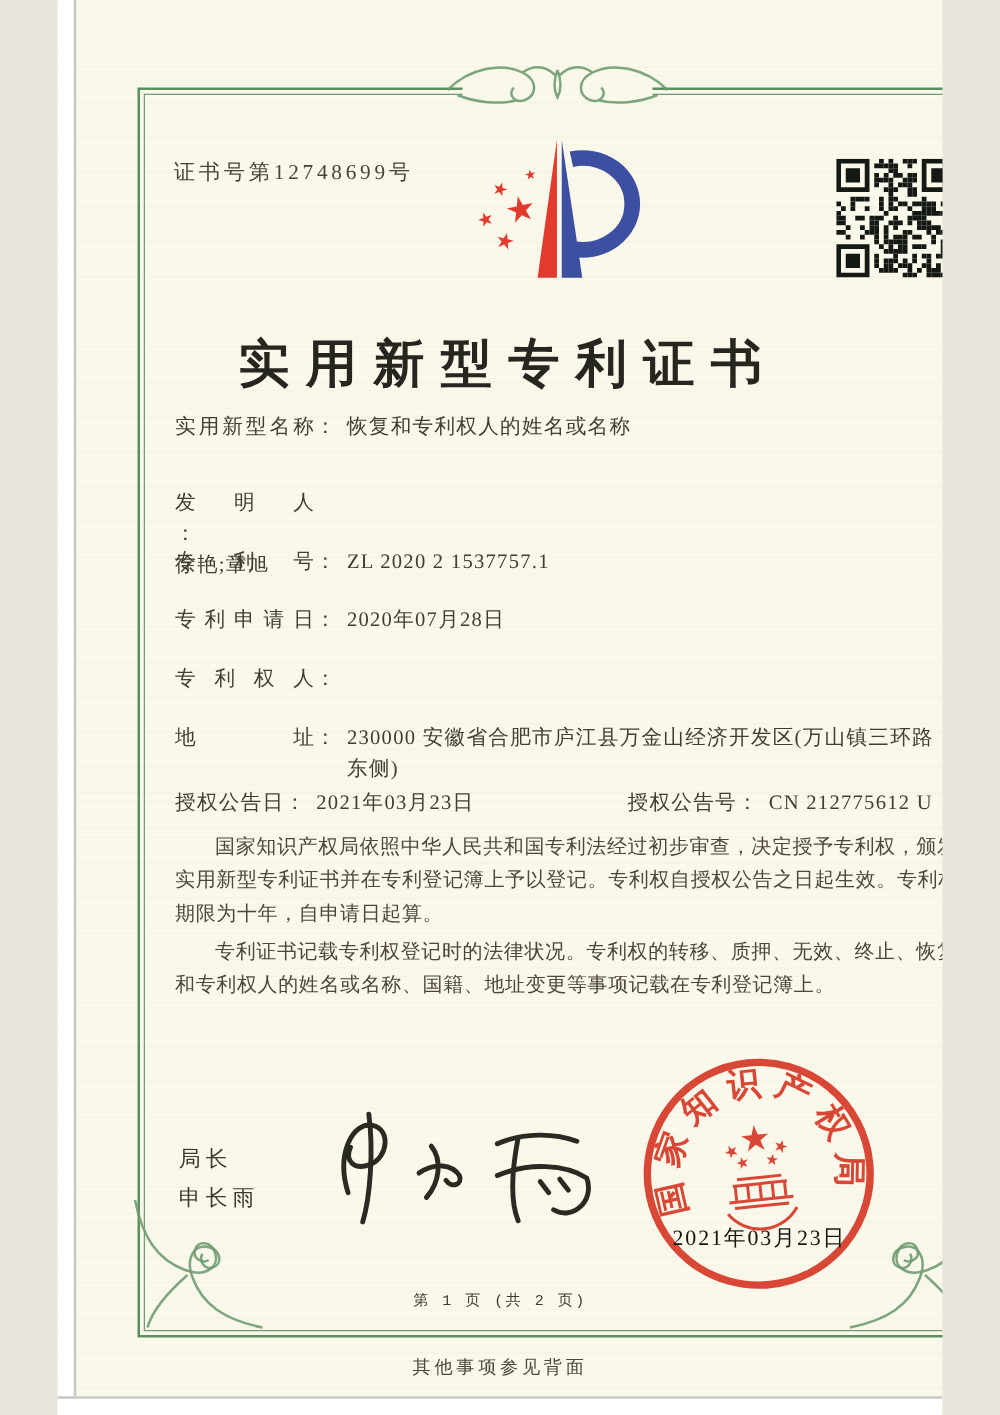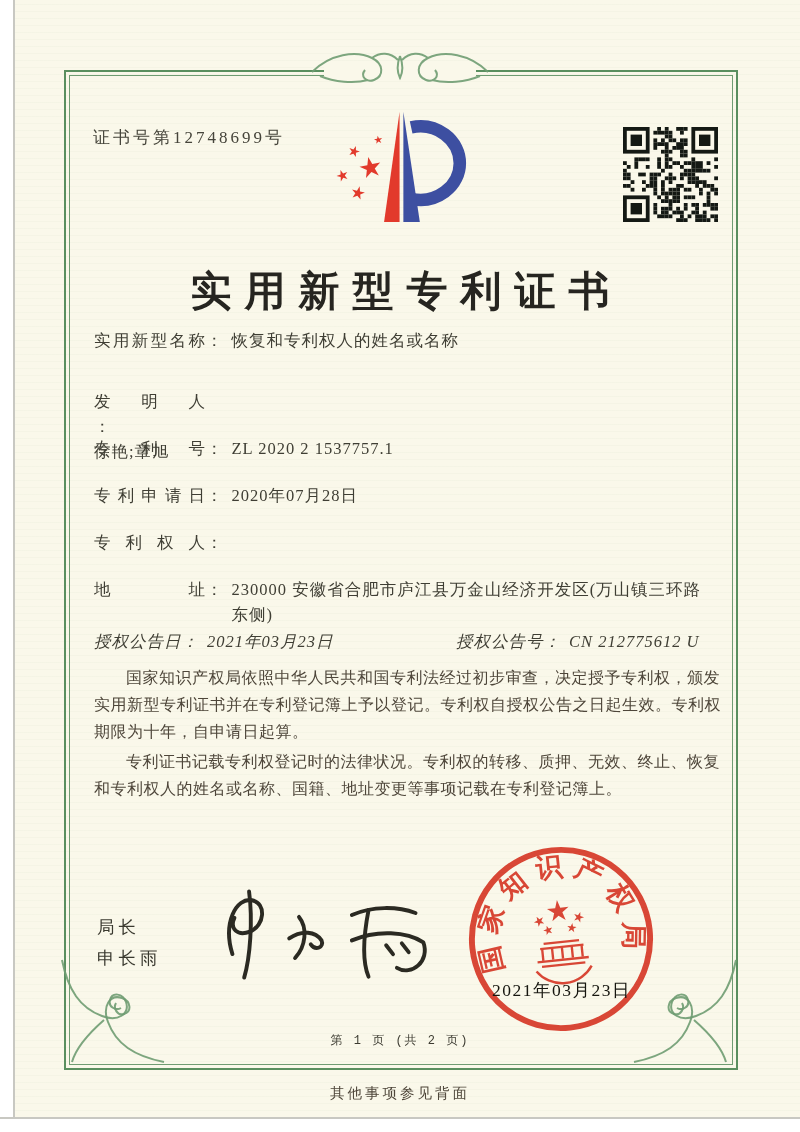--- a/index.html
+++ b/index.html
@@ -1,16 +1,16 @@
 <!DOCTYPE html>
 <html><head>
 <meta charset="utf-8">
 <style>
   html,body{margin:0;padding:0;background:#e8e6dc;}
-  .page{position:relative;width:800px;height:1132px;margin:0 auto;overflow:hidden;
+  .page{position:relative;width:708px;height:1132px;margin:0 auto;overflow:hidden;
         background:#faf8ea;
         background-image:repeating-linear-gradient(0deg, rgba(130,160,120,0.045) 0 1px, transparent 1px 7px);
         font-family:"Liberation Serif","DejaVu Serif",serif;}
   
   .scan-left{position:absolute;left:0;top:0;bottom:0;width:13px;background:#ffffff;border-right:2px solid #c8c8c2;}
   .scan-bottom{position:absolute;left:0;right:0;bottom:0;height:13px;background:#ffffff;border-top:2px solid #c8c8c2;}
   
   .frame{position:absolute;left:64px;top:70px;width:670px;height:996px;border:2px solid #5a8f5f;}
   .frame-inner{position:absolute;inset:3px;border:1px solid #6f9c72;}
   .orn{position:absolute;pointer-events:none;}
@@ -21,21 +21,21 @@
   .qr{position:absolute;left:623px;top:127px;width:95px;height:95px;}
   .title{position:absolute;left:0;right:0;top:237px;text-align:center;font-size:41px;font-weight:700;
          letter-spacing:13px;text-indent:13px;color:#262520;}
   
   .row{position:absolute;left:94px;display:flex;align-items:flex-start;font-size:16.5px;
        color:#3f3e34;letter-spacing:1px;line-height:25px;}
   .f-label{display:inline-block;width:112px;text-align:justify;text-align-last:justify;flex:none;}
   .f-colon{flex:none;margin-right:8px;}
   .f-value{max-width:480px;}
   .row-addr .f-value{width:508px;}
-  .grant-group{display:flex;font-style:italic;}
+  .grant-group{display:flex;}
   .grant-group.g1{width:362px;flex:none;}
   
   .paras{position:absolute;left:94px;top:664px;width:636px;}
   .paras p{margin:0 0 3px 0;text-indent:2em;font-size:16px;line-height:27px;color:#4e463a;letter-spacing:.5px;}
   
   .sign-role{position:absolute;left:97px;top:915px;font-size:17.5px;letter-spacing:4px;color:#3a392f;}
   .sign-name{position:absolute;left:97px;top:946px;font-size:17.5px;letter-spacing:4px;color:#3a392f;}
   .signature{position:absolute;left:205px;top:878px;}
   .signature path{stroke:#2b2a22;stroke-width:4;fill:none;stroke-linecap:round;stroke-linejoin:round;}
   

